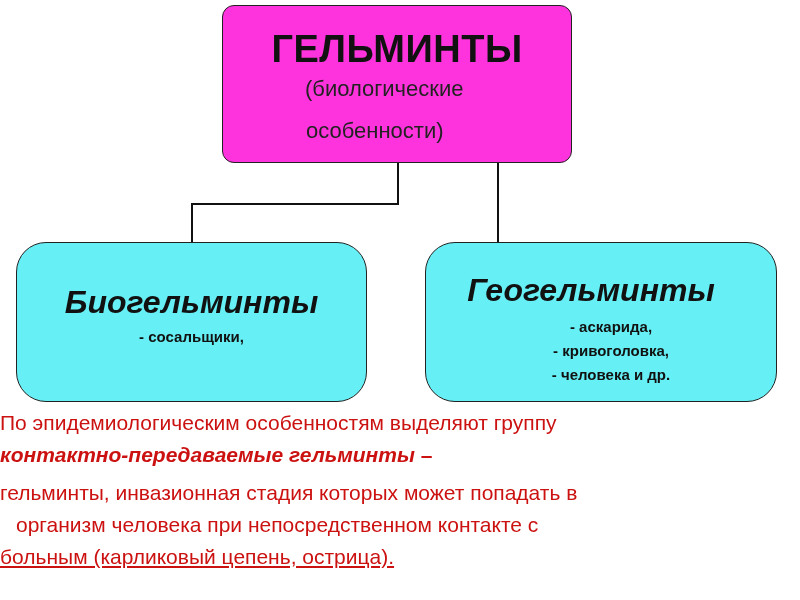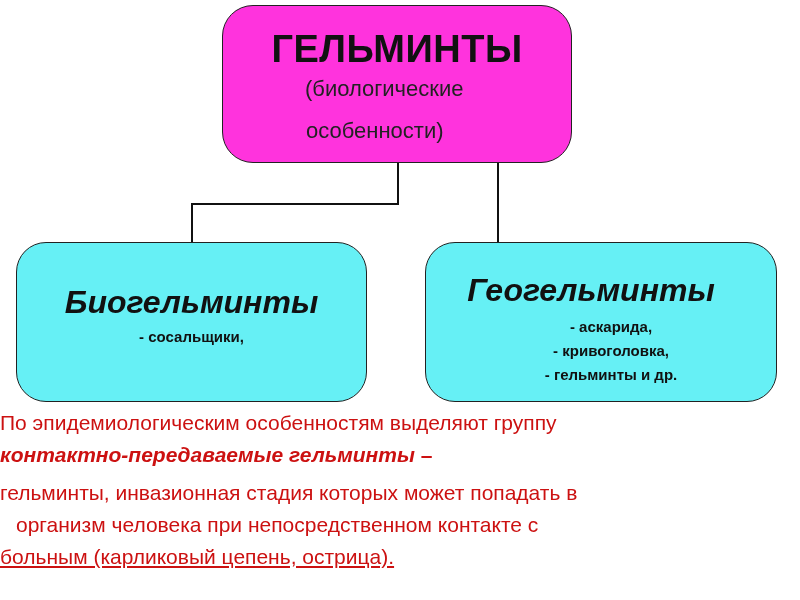--- a/index.html
+++ b/index.html
@@ -1,19 +1,19 @@
 <!DOCTYPE html>
 <html><head>
 <meta charset="utf-8">
 <style>
   html, body { margin:0; padding:0; }
   body { width:800px; height:600px; background:#ffffff; position:relative; overflow:hidden;
          font-family:"Liberation Sans", sans-serif; }
   .box { position:absolute; border:1.5px solid #222; box-sizing:border-box; }
-  .top { left:222px; top:5px; width:350px; height:158px; background:#ff33dd; border-radius:31px; }
+  .top { left:222px; top:5px; width:350px; height:158px; background:#ff33dd; border-radius:12px; }
   .top .title { position:absolute; left:0; right:0; top:22px; text-align:center; font-size:38px; font-weight:bold; color:#111; letter-spacing:0.5px; }
   .top .sub1 { position:absolute; left:82px; top:70px; font-size:22px; color:#222; }
   .top .sub2 { position:absolute; left:83px; top:112px; font-size:22px; color:#222;text-align:center; }
   .side { top:242px; height:160px; background:#66f0f5; border-radius:30px; }
   .left { left:16px; width:351px; }
   .right { left:425px; width:352px; }
   .side .head { position:absolute; left:0; right:0; text-align:center; font-size:32px; font-weight:bold; font-style:italic; color:#111; }
   .left .head { top:41px; }
   .right .head { top:29px; left:-20px; }
   .side .items { position:absolute; left:0; right:0; text-align:center; font-size:15px; font-weight:bold; color:#111; line-height:24px; }
@@ -46,21 +46,21 @@
   <div class="items">
     <div>- сосальщики,</div>
   </div>
 </div>
 
 <div class="box side right">
   <div class="head">Геогельминты</div>
   <div class="items">
     <div>- аскарида,</div>
     <div>- кривоголовка,</div>
-    <div>- гельминты и др.</div>
+    <div>- человека и др.</div>
   </div>
 </div>
 
 <div class="text t1">По эпидемиологическим особенностям выделяют группу</div>
 <div class="text t2"><span>контактно-передаваемые гельминты</span><span style="font-style:normal"> –</span></div>
 <div class="text t3">гельминты, инвазионная стадия которых может попадать в</div>
 <div class="text t4">организм человека при непосредственном контакте с</div>
 <div class="text t5">больным (карликовый цепень, острица).</div>
 
 </body></html>

